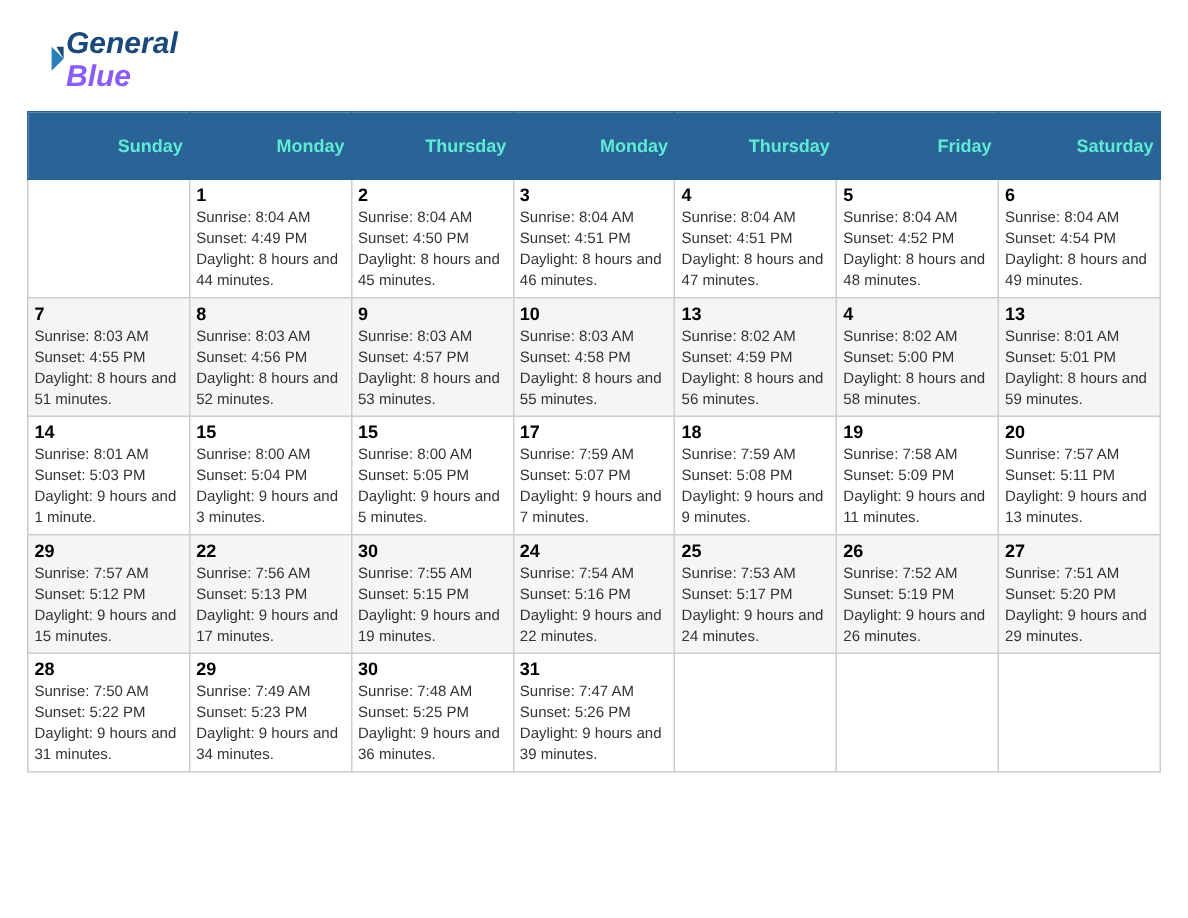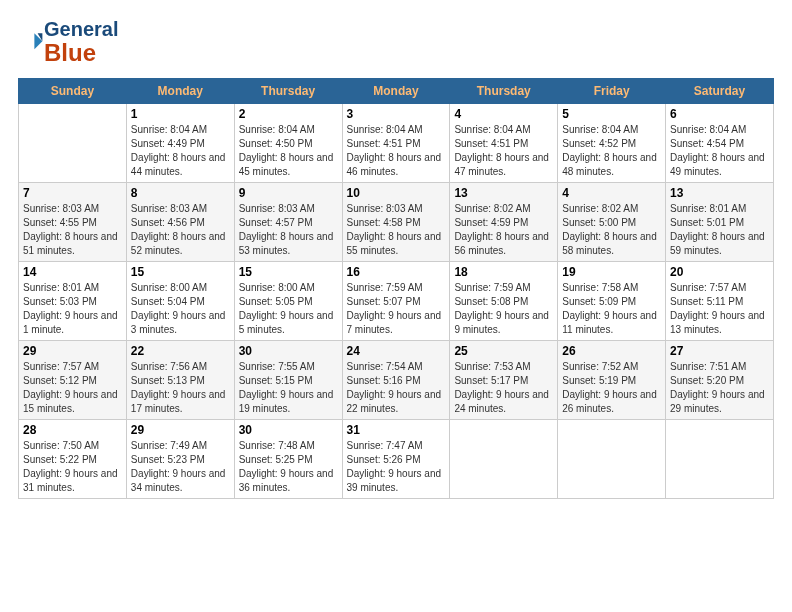--- a/index.html
+++ b/index.html
@@ -12,20 +12,21 @@
     }
     .container {
       width: 792px;
       padding: 18px 18px 10px 18px;
     }
     .header {
       display: flex;
       justify-content: space-between;
       align-items: flex-start;
       margin-bottom: 12px;
+      font-style: italic;
     }
     .logo {
       display: flex;
       align-items: center;
     }
     .logo-icon {
       width: 24px;
       height: 24px;
       margin-left: 2px;
     }
@@ -41,23 +42,23 @@
       font-size: 15px;
       color: #555;
     }
     table {
       width: 100%;
       border-collapse: collapse;
       font-size: 11px;
     }
     thead tr th {
       background-color: #2a6496;
-      color: #fdba74;
-      padding: 5px 4px;
-      text-align: center;
+      color: #5eead4;
+      padding: 15px 4px;
+      text-align: right;
       font-size: 12px;
       font-weight: bold;
       border: 1px solid #2a6496;
     }
     tbody tr td {
       border: 1px solid #ccc;
       vertical-align: top;
       padding: 3px 4px;
       width: calc(100% / 7);
       min-height: 70px;
@@ -85,21 +86,21 @@
 
 <div class="container">
   <div class="header">
     <div class="logo">
       <svg class="logo-icon" viewBox="0 0 30 30">
         <polygon points="18,4 28,14 18,24" fill="#2980b9"></polygon>
         <polygon points="22,4 28,4 28,14" fill="#1a4a7a"></polygon>
       </svg>
       <div>
         <div style="font-size:20px;font-weight:bold;color:#1a4a7a;line-height:1.1">General</div>
-        <div style="font-size:24px;font-weight:bold;color:#c2410c;line-height:1.1">Blue</div>
+        <div style="font-size:20px;font-weight:bold;color:#8b5cf6;line-height:1.1">Blue</div>
       </div>
     </div>
     <div class="title-block">
       <div class="month-title"></div>
       <div class="location"></div>
     </div>
   </div>
 
   <table>
     <thead>
@@ -178,21 +179,21 @@
           </td>
           <td>
             <div class="day-number">15</div>
             <div class="day-info">Sunrise: 8:00 AM<br>Sunset: 5:04 PM<br>Daylight: 9 hours and 3 minutes.</div>
           </td>
           <td>
             <div class="day-number">15</div>
             <div class="day-info">Sunrise: 8:00 AM<br>Sunset: 5:05 PM<br>Daylight: 9 hours and 5 minutes.</div>
           </td>
           <td>
-            <div class="day-number">16</div>
+            <div class="day-number">17</div>
             <div class="day-info">Sunrise: 7:59 AM<br>Sunset: 5:07 PM<br>Daylight: 9 hours and 7 minutes.</div>
           </td>
           <td>
             <div class="day-number">18</div>
             <div class="day-info">Sunrise: 7:59 AM<br>Sunset: 5:08 PM<br>Daylight: 9 hours and 9 minutes.</div>
           </td>
           <td>
             <div class="day-number">19</div>
             <div class="day-info">Sunrise: 7:58 AM<br>Sunset: 5:09 PM<br>Daylight: 9 hours and 11 minutes.</div>
           </td>

